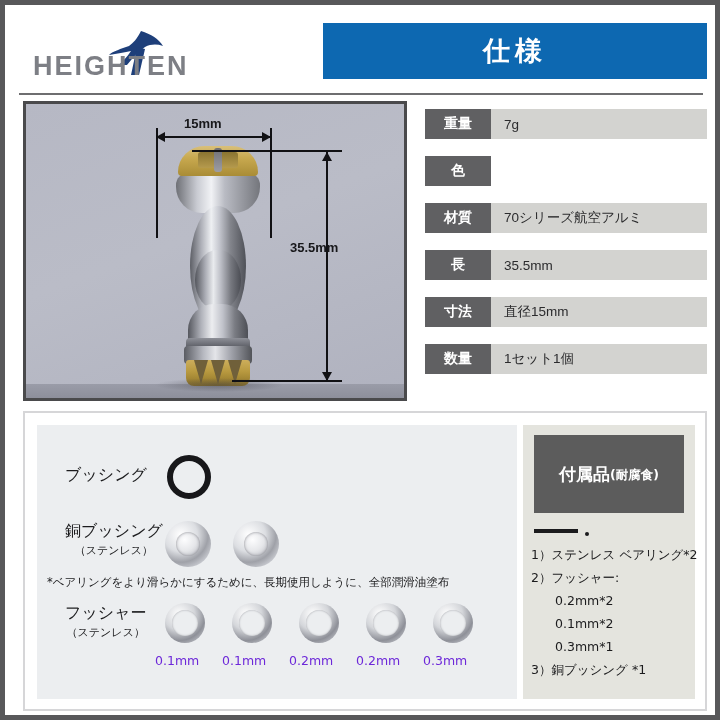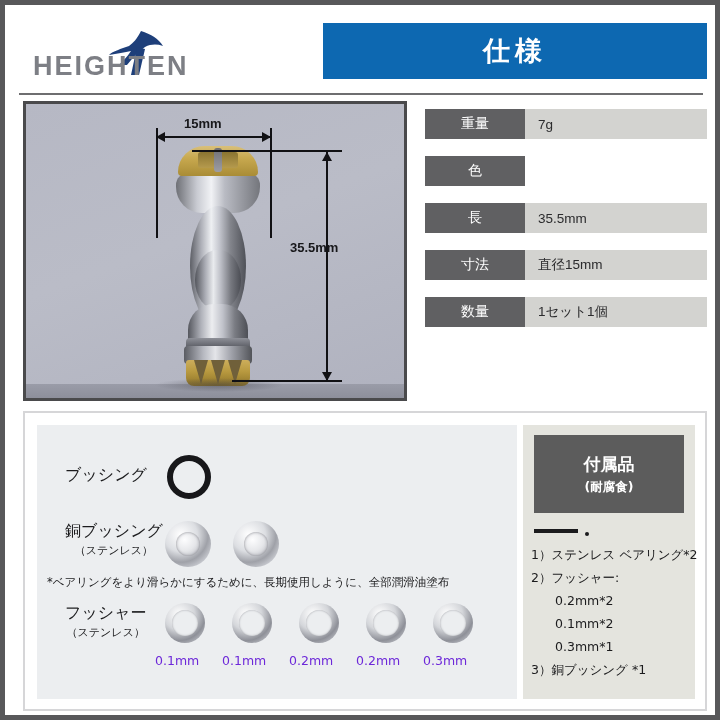--- a/index.html
+++ b/index.html
@@ -144,22 +144,22 @@
   
   .spec-table {
     position: absolute; left: 420px; top: 104px;
     width: 282px;
   }
   .spec-row {
     display: flex; align-items: stretch;
     height: 30px; margin-bottom: 17px;
   }
   .spec-key {
-    width: 100px; background: #606062;
-    color: #ffffff; font-size: 14px; font-weight: normal;
+    width: 66px; background: #606062;
+    color: #ffffff; font-size: 14px; font-weight: bold;
     display: flex; align-items: center; justify-content: center;
     font-family: "DejaVu Sans", sans-serif;
   }
   .spec-val {
     flex: 1; background: #d3d3d0;
     display: flex; align-items: center;
     padding-left: 13px;
     color: #2b2b2d; font-size: 13.5px;
     font-family: Liberation Sans, sans-serif;
   }
@@ -225,21 +225,21 @@
     position: absolute; left: 10px; top: 150px;
     font-size: 11.5px; color: #1b1b1d;
     font-family: "DejaVu Sans", sans-serif;
     white-space: nowrap;
   }
 
   .acc-header {
     position: absolute; left: 11px; top: 10px;
     width: 150px; height: 78px;
     background: #5c5c5c;
-    display: flex; flex-direction: column;
+    display: flex; flex-direction: row;
     align-items: center; justify-content: center;
   }
   .acc-header .t1 { color: #fff; font-size: 17px; font-weight: bold; font-family: "DejaVu Sans", sans-serif; }
   .acc-header .t2 { color: #fff; font-size: 12.5px; font-weight: bold; margin-top: 3px; font-family: "DejaVu Sans", sans-serif; }
 
   .acc-divider {
     position: absolute; left: 11px; top: 104px;
     width: 44px; height: 4px; background: #1b1b1d;
   }
   .acc-dot {
@@ -311,20 +311,24 @@
 
   <div class="spec-table">
     <div class="spec-row">
       <div class="spec-key">重量</div>
       <div class="spec-val">7g</div>
     </div>
     <div class="spec-row">
       <div class="spec-key">色</div>
     </div>
     <div class="spec-row">
+      <div class="spec-key">材質</div>
+      <div class="spec-val">70シリーズ航空アルミ</div>
+    </div>
+    <div class="spec-row">
       <div class="spec-key">長</div>
       <div class="spec-val">35.5mm</div>
     </div>
     <div class="spec-row">
       <div class="spec-key">寸法</div>
       <div class="spec-val">直径15mm</div>
     </div>
     <div class="spec-row">
       <div class="spec-key">数量</div>
       <div class="spec-val">1セット1個</div>

